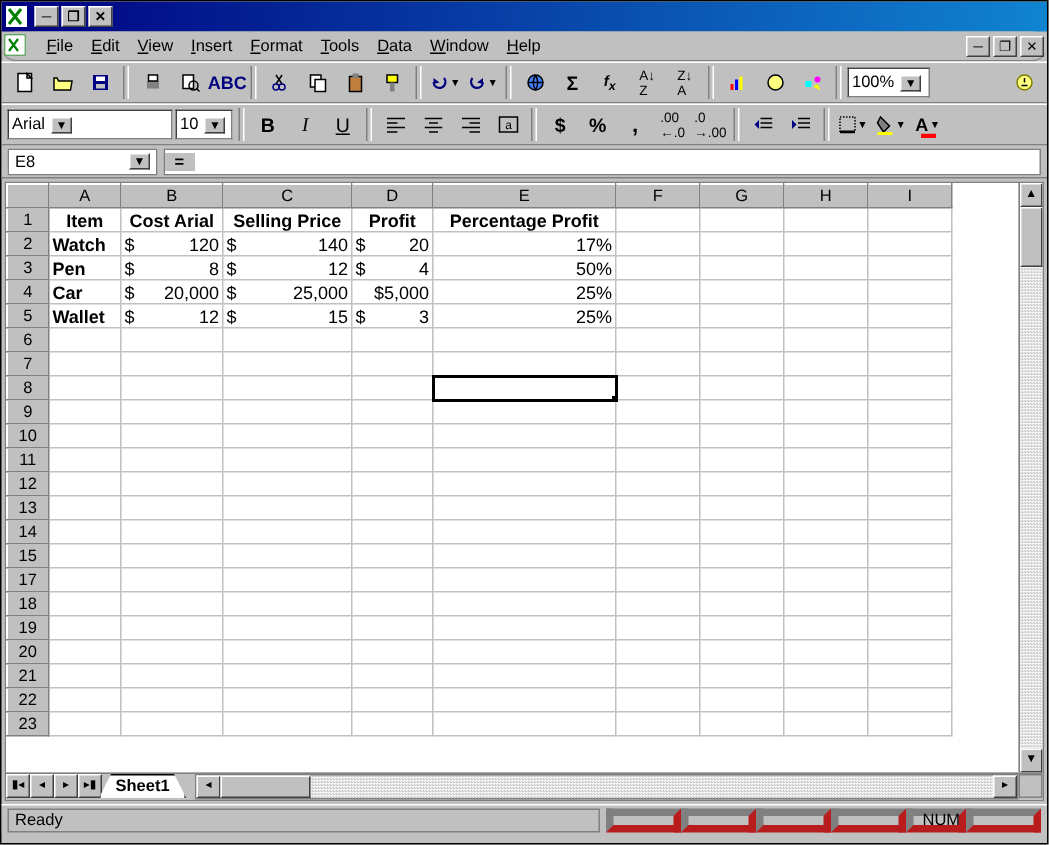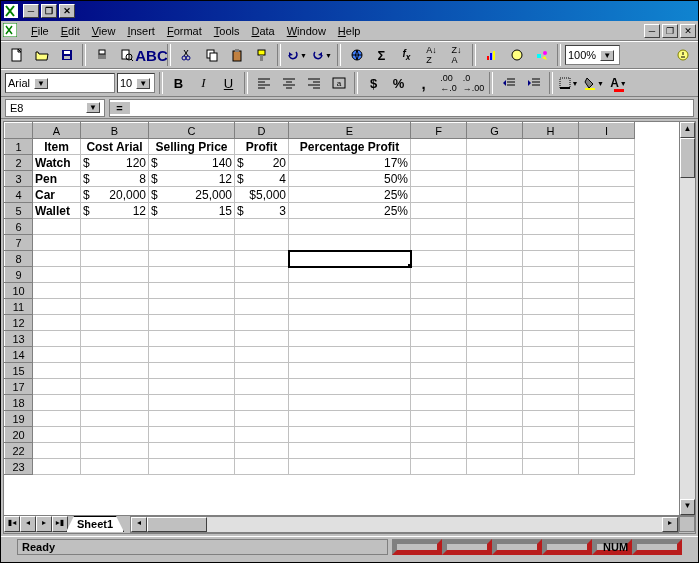--- a/index.html
+++ b/index.html
@@ -6,21 +6,21 @@
 body { font-family: Tahoma, Arial, sans-serif; font-size: 11px; background: #c0c0c0; width: 699px; height: 563px; overflow: hidden; border: 1px solid #000; }
 
 
 .titlebar { background: linear-gradient(to right, #000080, #1084d0); color: white; height: 20px; display: flex; align-items: center; padding: 0 2px; font-weight: bold; }
 .titlebar .app-icon { width: 16px; height: 16px; margin-right: 4px; display:inline-flex; align-items:center; justify-content:center; }
 .titlebar .title { flex: 1; font-size: 11px; }
 .win-btns { display: flex; gap: 2px; }
 .win-btn { width: 16px; height: 14px; background: #c0c0c0; border: 1px solid #fff; border-right-color:#404040; border-bottom-color:#404040; font-size: 9px; display:flex; align-items:center; justify-content:center; color:#000; font-family: Arial; cursor:pointer; }
 
 
-.menubar { background: #c0c0c0; height: 20px; display: flex; align-items: center; padding: 0 2px; border-bottom:1px solid #808080; }
+.menubar { background: #c0c0c0; height: 20px; display: flex; align-items: center; padding: 0 2px; border-bottom:1px solid #808080;border-radius:10px; }
 .mdi-icon { width:16px; height:16px; margin-right:6px; }
 .menu-item { padding: 2px 6px; cursor:pointer; }
 .menu-item u { text-decoration: underline; }
 .menubar .spacer { flex:1; }
 .mdi-btns { display:flex; gap:2px; }
 
 
 .toolbar { background:#c0c0c0; height:28px; display:flex; align-items:center; padding:1px 4px; border-top:1px solid #fff; border-bottom:1px solid #808080; gap:2px; }
 .tb-btn { width:23px; height:22px; border:1px solid #c0c0c0; display:flex; align-items:center; justify-content:center; cursor:pointer; font-size:12px; }
 .tb-sep { width:4px; height:22px; border-left:1px solid #808080; border-right:1px solid #fff; margin:0 2px; }
@@ -65,21 +65,21 @@
 .tab-nav { display:flex; }
 .tab-nav .nbtn { width:16px; height:16px; background:#c0c0c0; border:1px solid #fff; border-right-color:#404040; border-bottom-color:#404040; font-size:8px; text-align:center; line-height:12px; cursor:pointer; }
 .sheet-tab { background:#fff; border:1px solid #000; border-bottom:none; padding:0 10px; font-size:11px; height:16px; line-height:14px; font-weight:bold; clip-path: polygon(8px 0, calc(100% - 8px) 0, 100% 100%, 0 100%); margin-left:-2px; }
 .hscroll-track { flex:1; background:repeating-conic-gradient(#c0c0c0 0% 25%, #fff 0% 50%) 50% / 2px 2px; border:1px solid #808080; display:flex; margin-left:6px; }
 .hscroll-track .sbtn { width:16px; background:#c0c0c0; border:1px solid #fff; border-right-color:#404040; border-bottom-color:#404040; font-size:8px; text-align:center; }
 .hscroll-track .thumb { width:60px; background:#c0c0c0; border:1px solid #fff; border-right-color:#404040; border-bottom-color:#404040; }
 .hscroll-track .tspace { flex:1; }
 .split-box { width:16px; height:16px; background:#c0c0c0; border:1px solid #808080; }
 
 
-.statusbar { height:20px; background:#c0c0c0; display:flex; align-items:center; padding:0 16px; border-top:1px solid #fff; font-size:11px;font-weight:bold; }
+.statusbar { height:20px; background:#c0c0c0; display:flex; align-items:center; padding:0 4px; border-top:1px solid #fff; font-size:11px; }
 .statusbar .cell { border:5px solid #b91c1c; border-top-color:#808080; border-left-color:#808080; height:16px; padding:0 6px; display:flex; align-items:center; }
 .statusbar .main { flex:1; border:1px solid #808080; padding:0 4px; height:16px; display:flex; align-items:center; margin-right:4px; }
 .statusbar .seg { width:50px; }
 .statusbar .num { width:40px; }
 
 svg { display:block; }
 </style>
 </head>
 <body>
 
@@ -140,21 +140,21 @@
       </svg>
     </div>
   <div class="tb-btn">
       <svg width="14" height="14">
         <rect x="2" y="2" width="7" height="9" fill="#fff" stroke="#000"></rect>
         <circle cx="9" cy="9" r="3" fill="none" stroke="#000"></circle>
         <line x1="11" y1="11" x2="13" y2="13" stroke="#000"></line>
       </svg>
     </div>
   <div class="tb-btn">
-      <span style="font-size:15px;font-weight:bold;color:#000080">ABC</span>
+      <span style="font-size:12px;font-weight:bold;color:#000080">ABC</span>
     </div>
   <div class="tb-sep"></div>
   <div class="tb-btn">
       <svg width="14" height="14">
         <path d="M4 2 L8 8 M8 2 L4 8" stroke="#000"></path>
         <circle cx="4" cy="10" r="2" fill="none" stroke="#000080"></circle>
         <circle cx="8" cy="10" r="2" fill="none" stroke="#000080"></circle>
       </svg>
     </div>
   <div class="tb-btn">
@@ -666,20 +666,32 @@
             <td class=""></td>
             <td class=""></td>
             <td class=""></td>
             <td class=""></td>
             <td class=""></td>
             <td class=""></td>
             <td class=""></td>
             <td class=""></td>
           </tr>
           <tr>
+            <th class="rowh">21</th>
+            <td class=""></td>
+            <td class=""></td>
+            <td class=""></td>
+            <td class=""></td>
+            <td class=""></td>
+            <td class=""></td>
+            <td class=""></td>
+            <td class=""></td>
+            <td class=""></td>
+          </tr>
+          <tr>
             <th class="rowh">22</th>
             <td class=""></td>
             <td class=""></td>
             <td class=""></td>
             <td class=""></td>
             <td class=""></td>
             <td class=""></td>
             <td class=""></td>
             <td class=""></td>
             <td class=""></td>

